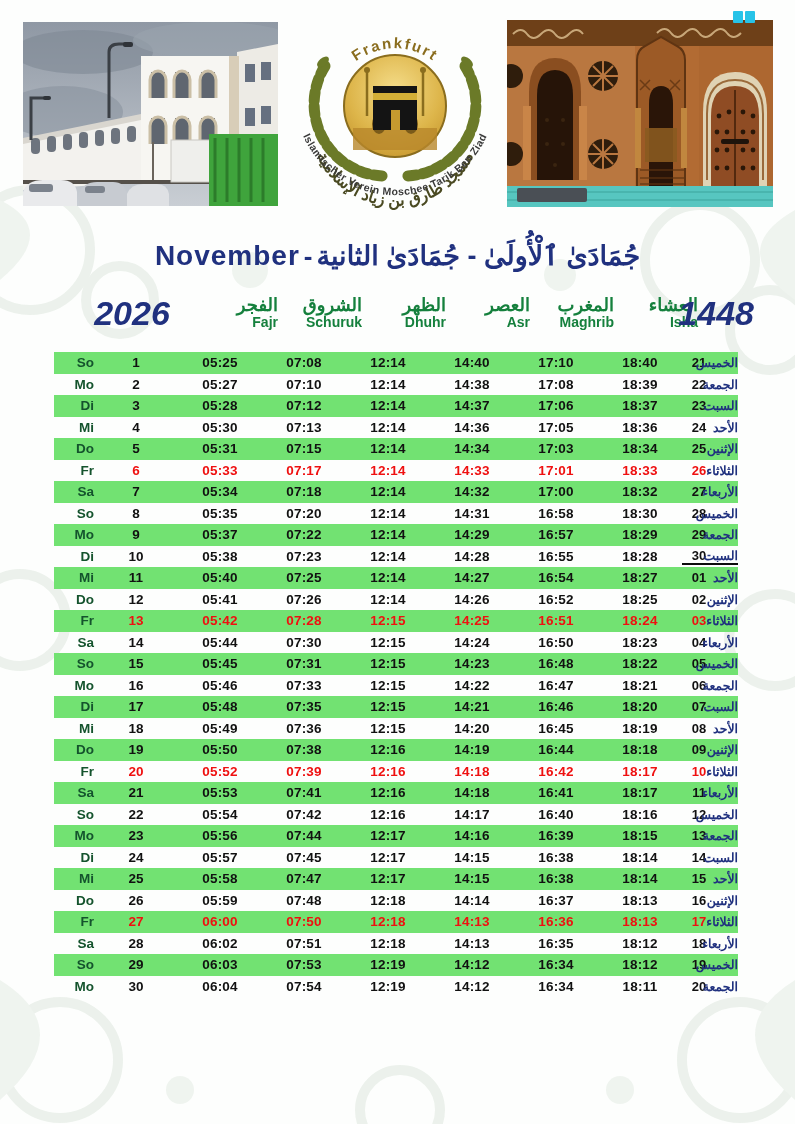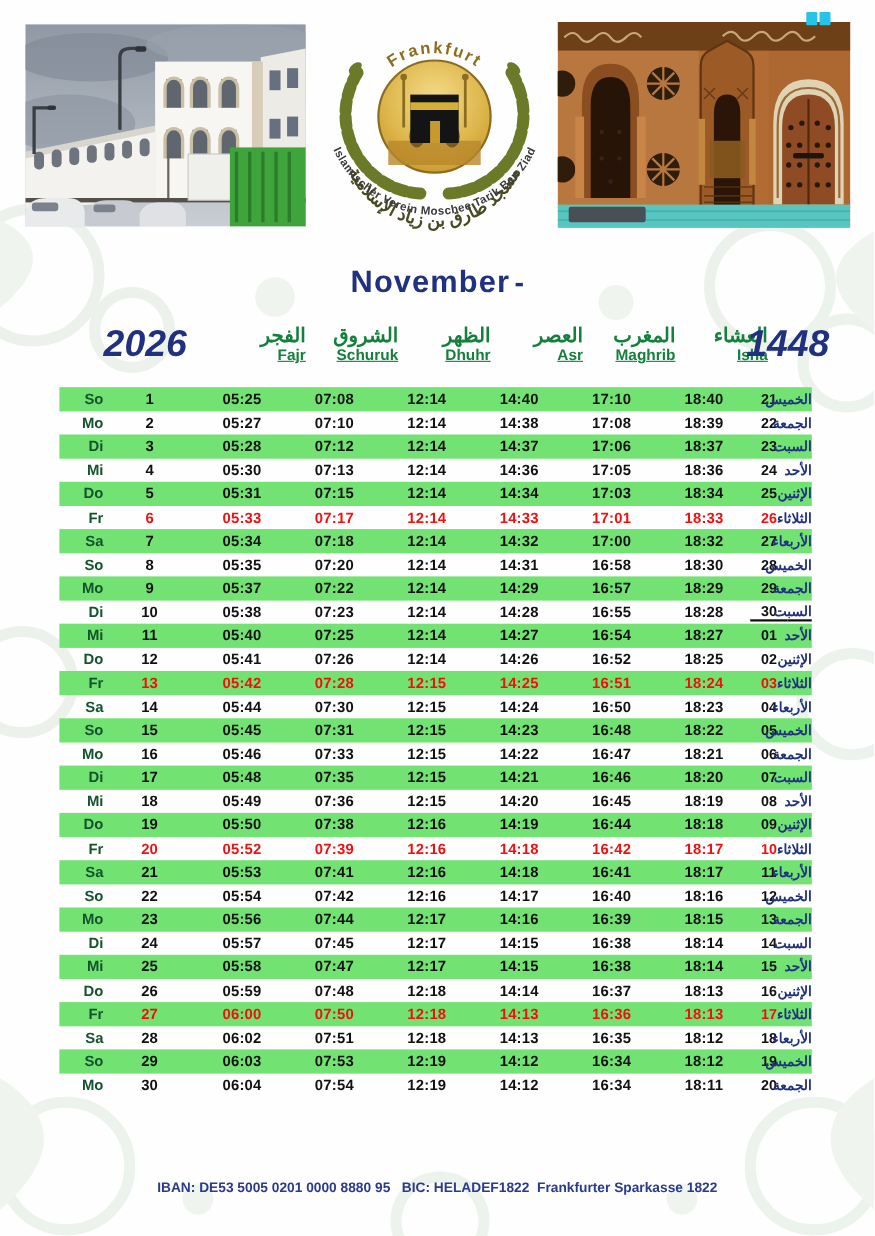--- a/index.html
+++ b/index.html
@@ -37,21 +37,21 @@
   .title-arabic { font-size:27px; direction:rtl; }
 
   
   .grid-cols {
     display:grid;
     grid-template-columns:40px 84px 84px 84px 84px 84px 84px 84px 34px 22px;
   }
   .thead { position:absolute; left:70px; top:294px; width:684px; align-items:end; }
   .hcell { text-align:right; color:#15803d; font-weight:bold; line-height:1.05; padding-bottom:3px; }
   .hcell .ar-h  { font-size:18px; display:block; }
-  .hcell .lat-h { font-size:14px; display:block; margin-top:0;text-decoration:underline; }
+  .hcell .lat-h { font-size:14px; display:block; margin-top:0; }
   .year { color:#20317f; font-weight:bold; font-style:italic; font-size:34px; align-self:end; }
   .year-greg { grid-column:1/3; justify-self:center; }
   .year-hijri { grid-column:9/11; justify-self:end; padding-right:0; }
 
   .tbody { position:absolute; left:54px; top:352px; width:684px; }
   .tr { height:21.5px; align-items:center; font-size:13.5px; font-weight:bold; color:#111; }
   .tr.green { background:#72e272; }
   .c { text-align:center; white-space:nowrap; }
   .c.day  { text-align:right; padding-left:8px; color:#14532d; }
   .c.t    { letter-spacing:.2px; }
@@ -310,20 +310,21 @@
     </div>
 
     <div class="cam-badge">
         <i></i>
         <i></i>
       </div>
 
     <div class="title-row">
       <span class="title-latin">November</span>
       <span class="title-dash">-</span>
+      <span class="title-arabic" dir="rtl">جُمَادَىٰ ٱلْأُولَىٰ  -  جُمَادَىٰ الثانية</span>
     </div>
 
     <div class="thead grid-cols">
       <div class="year year-greg">2026</div>
       <div class="hcell">
         <span class="ar-h">الفجر</span>
         <span class="lat-h">Fajr</span>
       </div>
       <div class="hcell">
         <span class="ar-h">الشروق</span>
@@ -705,17 +706,16 @@
         <span class="c t">12:19</span>
         <span class="c t">14:12</span>
         <span class="c t">16:34</span>
         <span class="c t">18:11</span>
         <span class="c hijri">20</span>
         <span class="c ar" dir="rtl">الجمعة</span>
       </div>
       </div>
 
     <div class="footer">
-      <div class="f2">IBAN: DE53 5005 0201 0000 8880 95   BIC: HELADEF1822  Frankfurter Sparkasse 1822</div>
     </div>
 
   </div>
 </div>
 
 </body></html>

